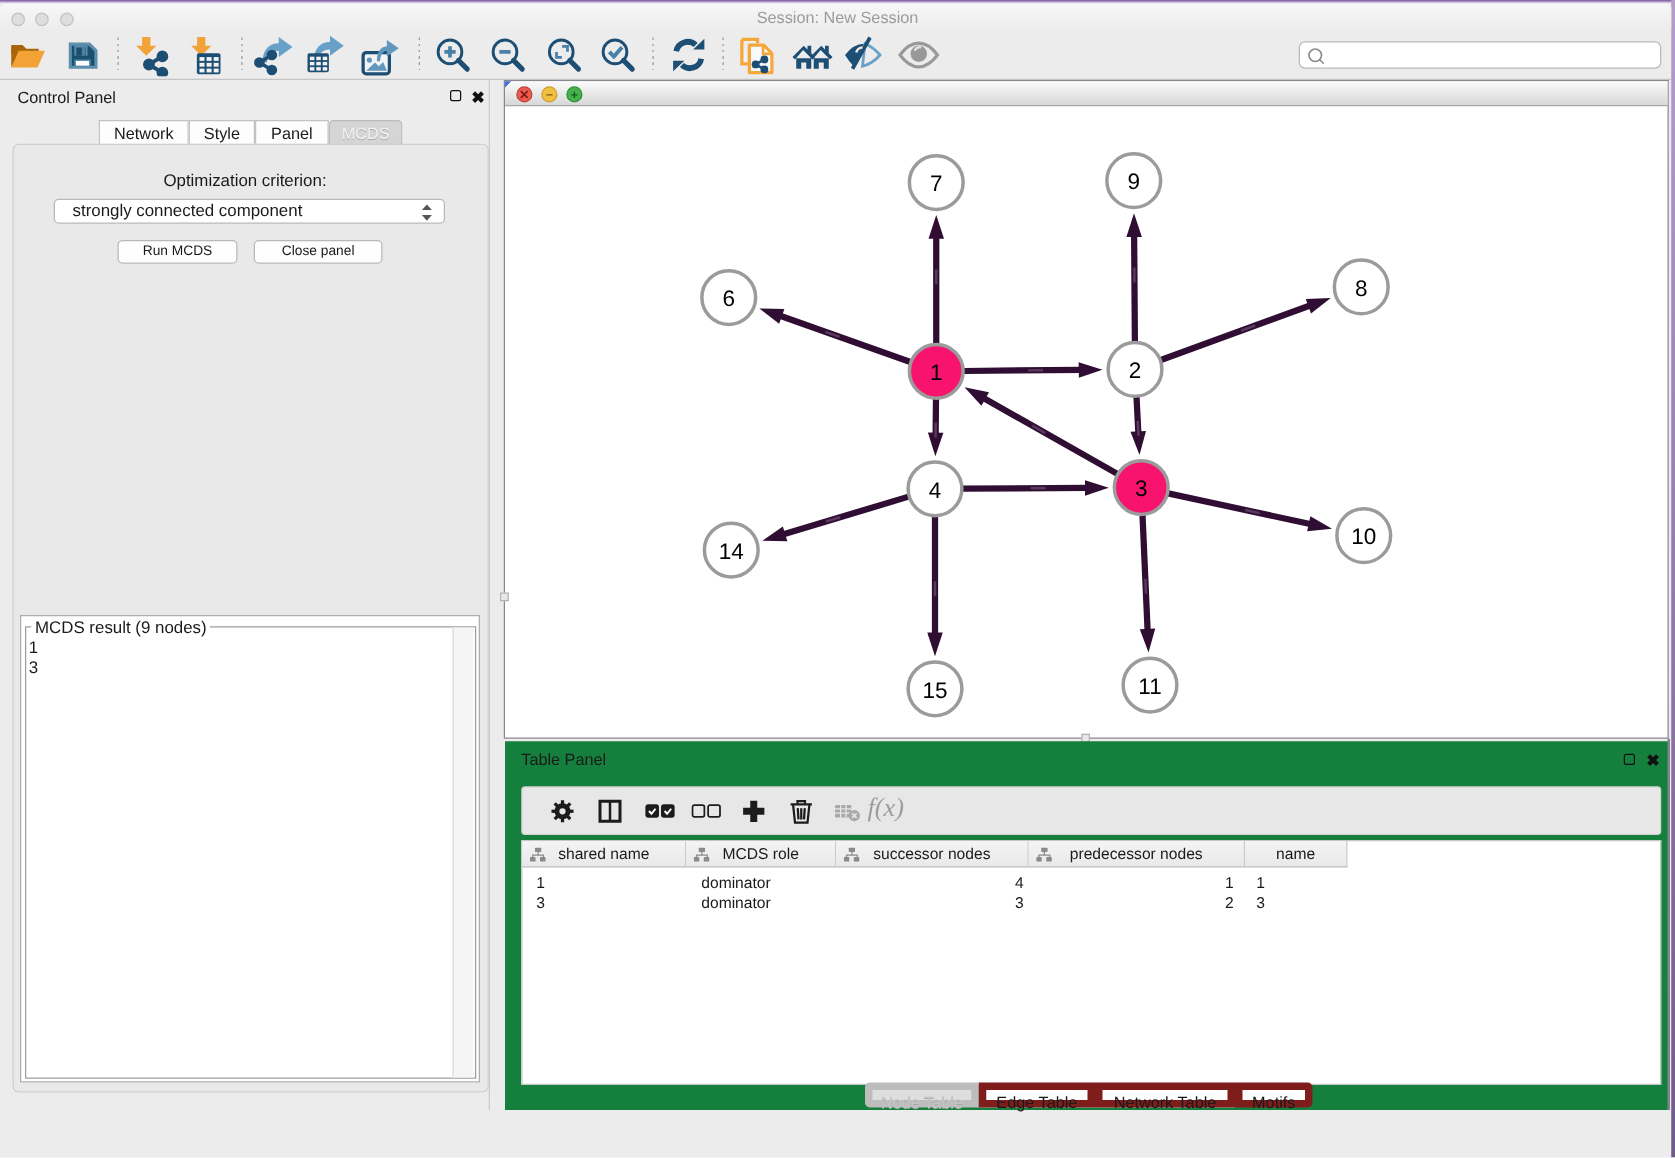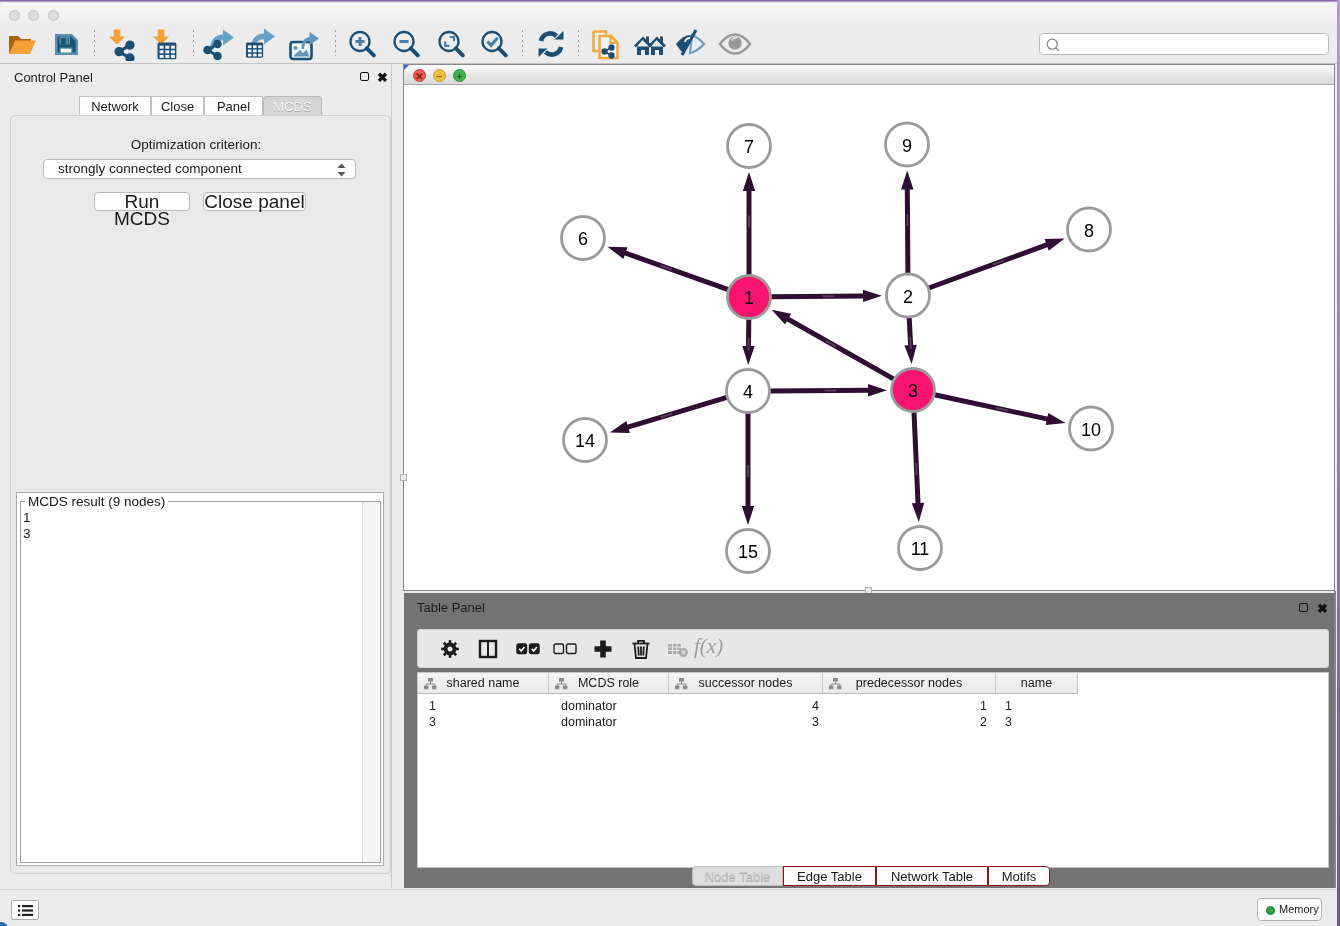--- a/index.html
+++ b/index.html
@@ -24,58 +24,59 @@
 .winbtn-sq{position:absolute;width:9px;height:9px;border:1.6px solid #111;border-radius:2px;}
 .winbtn-x{position:absolute;font-size:13px;font-weight:bold;color:#111;line-height:1;}
 .tab{position:absolute;top:32px;height:19px;background:#fdfdfd;border:1px solid #c2c2c2;border-bottom:none;
  font-size:13px;text-align:center;line-height:19px;}
 #tab-mcds{background:#d5d5d5;color:#f3f3f3;text-shadow:0 1px 0 #a8a8a8;border-color:#b9b9b9;border-radius:4px 4px 0 0;height:21px;}
 #cp-content{left:10px;top:51px;width:381px;height:759px;background:#e9e9e9;border:1px solid #cfcfcf;border-radius:5px;}
 #opt-label{left:0;top:73px;width:392px;text-align:center;font-size:13.5px;}
 #combo{left:43px;top:95px;width:313px;height:20px;background:#fff;border:1px solid #b9b9b9;border-radius:4px;
  font-size:13.5px;line-height:18px;padding-left:14px;}
 .btn{position:absolute;top:128px;height:19px;background:#fefefe;border:1px solid #b9b9b9;border-radius:4px;
- font-size:19px;text-align:center;line-height:17px;}
+ font-size:11px;text-align:center;line-height:17px;}
 #result-box{left:16px;top:428px;width:368px;height:374px;background:#fff;border:1px solid #adadad;}
 #result-border{position:absolute;left:3px;top:8px;width:361px;height:362px;border:1px solid #9e9e9e;}
 #result-title{position:absolute;left:8px;top:1px;background:#fff;padding:0 3px;font-size:13.5px;}
 #result-items{position:absolute;left:6px;top:17px;font-size:13.5px;line-height:16px;}
 #result-sb{position:absolute;left:345px;top:9px;width:17px;height:360px;background:#f5f5f5;border-left:1px solid #dcdcdc;}
 
 #netwin{left:403px;top:64px;width:932px;height:527px;background:#fff;border:1px solid #87878f;}
 #net-titlebar{position:absolute;left:0;top:0;width:100%;height:20px;
  background:linear-gradient(#fbfbfb,#d8d8d8);border-bottom:1px solid #a9a9a9;}
 .mtl{position:absolute;top:4px;width:13px;height:13px;border-radius:50%;
  text-align:center;line-height:13px;font-size:10px;font-weight:bold;}
 #net-title{position:absolute;top:3px;left:0;width:100%;text-align:center;font-size:13px;font-weight:bold;color:#1a1a1a;}
 .handle{position:absolute;width:7px;height:7px;background:#e8e8e8;border:1px solid #b3b3b3;}
 
-#tpanel{left:404px;top:593px;width:931px;height:295px;background:#737373;}
+#tpanel{left:404px;top:593px;width:931px;height:295px;background:#15803d;}
 #tp-toolbar{position:absolute;left:13px;top:36px;width:912px;height:39px;background:#e7e7e7;
  border:1px solid #d2d2d2;border-radius:3px;}
 #tp-table{position:absolute;left:13px;top:79px;width:912px;height:196px;background:#fff;border:1px solid #c6c6c6;}
 .hcell{position:absolute;top:0;height:21px;background:linear-gradient(#f4f4f4,#e9e9e9);
  border-right:1px solid #c9c9c9;border-bottom:1px solid #b9b9b9;font-size:12.5px;text-align:center;line-height:21px;}
 .cell{position:absolute;font-size:12.5px;line-height:16px;}
-.btab{position:absolute;top:0;height:20px;background:#fdfdfd;border:1px solid #7f1d1d;
+.btab{position:absolute;top:0;height:20px;background:#fdfdfd;border:6px solid #7f1d1d;
  font-size:13px;text-align:center;line-height:19px;}
 
 #statusbar{left:0;top:889px;width:1337px;height:37px;background:#ececec;border-top:1px solid #cfcfcf;}
 #listbtn{position:absolute;left:11px;top:10px;width:28px;height:20px;background:#fdfdfd;border:1px solid #adadad;border-radius:2px;}
 #membtn{position:absolute;left:1257px;top:8px;width:65px;height:23px;background:#fdfdfd;border:1px solid #b3b3b3;
  border-radius:4px;font-size:11px;line-height:21px;text-align:left;padding-left:21px;}
 </style></head><body>
 <div id="app">
 <div id="wall-top" class="abs"></div>
     <div id="wall-right" class="abs"></div>
     <div id="titlebar" class="abs">
       <div class="tl" style="left:9px"></div>
       <div class="tl" style="left:28px"></div>
       <div class="tl" style="left:48px"></div>
     </div>
+    <div id="title-text" class="abs">Session: New Session</div>
     <div id="toolbar" class="abs">
       <div class="sep" style="left:94px"></div>
       <div class="sep" style="left:193px"></div>
       <div class="sep" style="left:335px"></div>
       <div class="sep" style="left:522px"></div>
       <div class="sep" style="left:578px"></div>
       <svg class="ticon" style="left:5px;top:4px" width="34" height="34" viewBox="0 0 34 34">
         <path d="M4 9 h9 l3 3 h10 v4 h-22 z" fill="#a8650a"></path>
         <path d="M4 27 L4 12 h6 v4 z" fill="#a8650a"></path>
         <path d="M4 27 L10 13.5 H31 L25 27 Z" fill="#f2a237"></path>
@@ -225,21 +226,21 @@
           <circle cx="6.2" cy="6.2" r="5" fill="none" stroke="#8a8a8a" stroke-width="1.3"></circle>
           <line x1="9.8" y1="9.8" x2="13" y2="13" stroke="#8a8a8a" stroke-width="1.3"></line>
         </svg>
       </div>
     </div>
     <div id="cpanel" class="abs">
       <div class="paneltitle abs" style="left:14px;top:6px">Control Panel</div>
       <div class="winbtn-sq" style="left:360px;top:8px"></div>
       <div class="winbtn-x" style="left:377px;top:7px">✖</div>
       <div class="tab" style="left:79px;width:72px">Network</div>
-      <div class="tab" style="left:151px;width:53px">Close</div>
+      <div class="tab" style="left:151px;width:53px">Style</div>
       <div class="tab" style="left:204px;width:59px">Panel</div>
       <div class="tab" id="tab-mcds" style="left:263px;width:59px">MCDS</div>
       <div id="cp-content" class="abs"></div>
       <div id="combo" class="abs">strongly connected component<svg width="11" height="14" style="position:absolute;right:8px;top:3px" viewBox="0 0 11 14">
           <path d="M1.5 5 L5.5 0.5 L9.5 5 z" fill="#555"></path>
           <path d="M1.5 9 L5.5 13.5 L9.5 9 z" fill="#555"></path>
         </svg></div>
       <div id="opt-label" class="abs">Optimization criterion:</div>
       <div class="btn" style="left:94px;width:96px">Run MCDS</div>
       <div class="btn" style="left:203px;width:103px">Close panel</div>
@@ -438,28 +439,12 @@
         <div class="cell" style="left:251px;top:41px;width:150px;text-align:right">3</div>
         <div class="cell" style="left:405px;top:41px;width:164px;text-align:right">2</div>
         <div class="cell" style="left:587px;top:41px">3</div>
       </div>
       <div class="btab" style="top:273px;left:288px;width:91px;background:#dedede;color:#c6c6c6;text-shadow:0 1px 0 #a8a8a8;border-radius:4px 0 0 4px;border-color:#bdbdbd">Node Table</div>
       <div class="btab" style="top:273px;left:379px;width:93px">Edge Table</div>
       <div class="btab" style="top:273px;left:472px;width:112px">Network Table</div>
       <div class="btab" style="top:273px;left:584px;width:62px;border-radius:0 4px 4px 0">Motifs</div>
     </div>
     <div class="abs" style="left:1334px;top:591px;width:1.5px;height:297px;background:#84848c"></div>
-    <div id="statusbar" class="abs">
-      <div id="listbtn">
-        <svg width="15" height="13" viewBox="0 0 15 13" style="position:absolute;left:6px;top:3px">
-          <g fill="#222">
-            <rect x="0" y="1" width="2.2" height="2.2"></rect>
-            <rect x="0" y="5.4" width="2.2" height="2.2"></rect>
-            <rect x="0" y="9.8" width="2.2" height="2.2"></rect>
-            <rect x="4" y="1" width="11" height="2.2"></rect>
-            <rect x="4" y="5.4" width="11" height="2.2"></rect>
-            <rect x="4" y="9.8" width="11" height="2.2"></rect>
-          </g>
-        </svg>
-      </div>
-      <div style="position:absolute;left:-5px;top:32px;width:13px;height:13px;border-radius:50%;background:#3568a8"></div>
-      <div id="membtn"><span style="position:absolute;left:8px;top:7px;width:9px;height:9px;border-radius:50%;background:#2fa440;border:1px solid #1f7d2d"></span>Memory</div>
-    </div>
   </div>
 </body></html>

